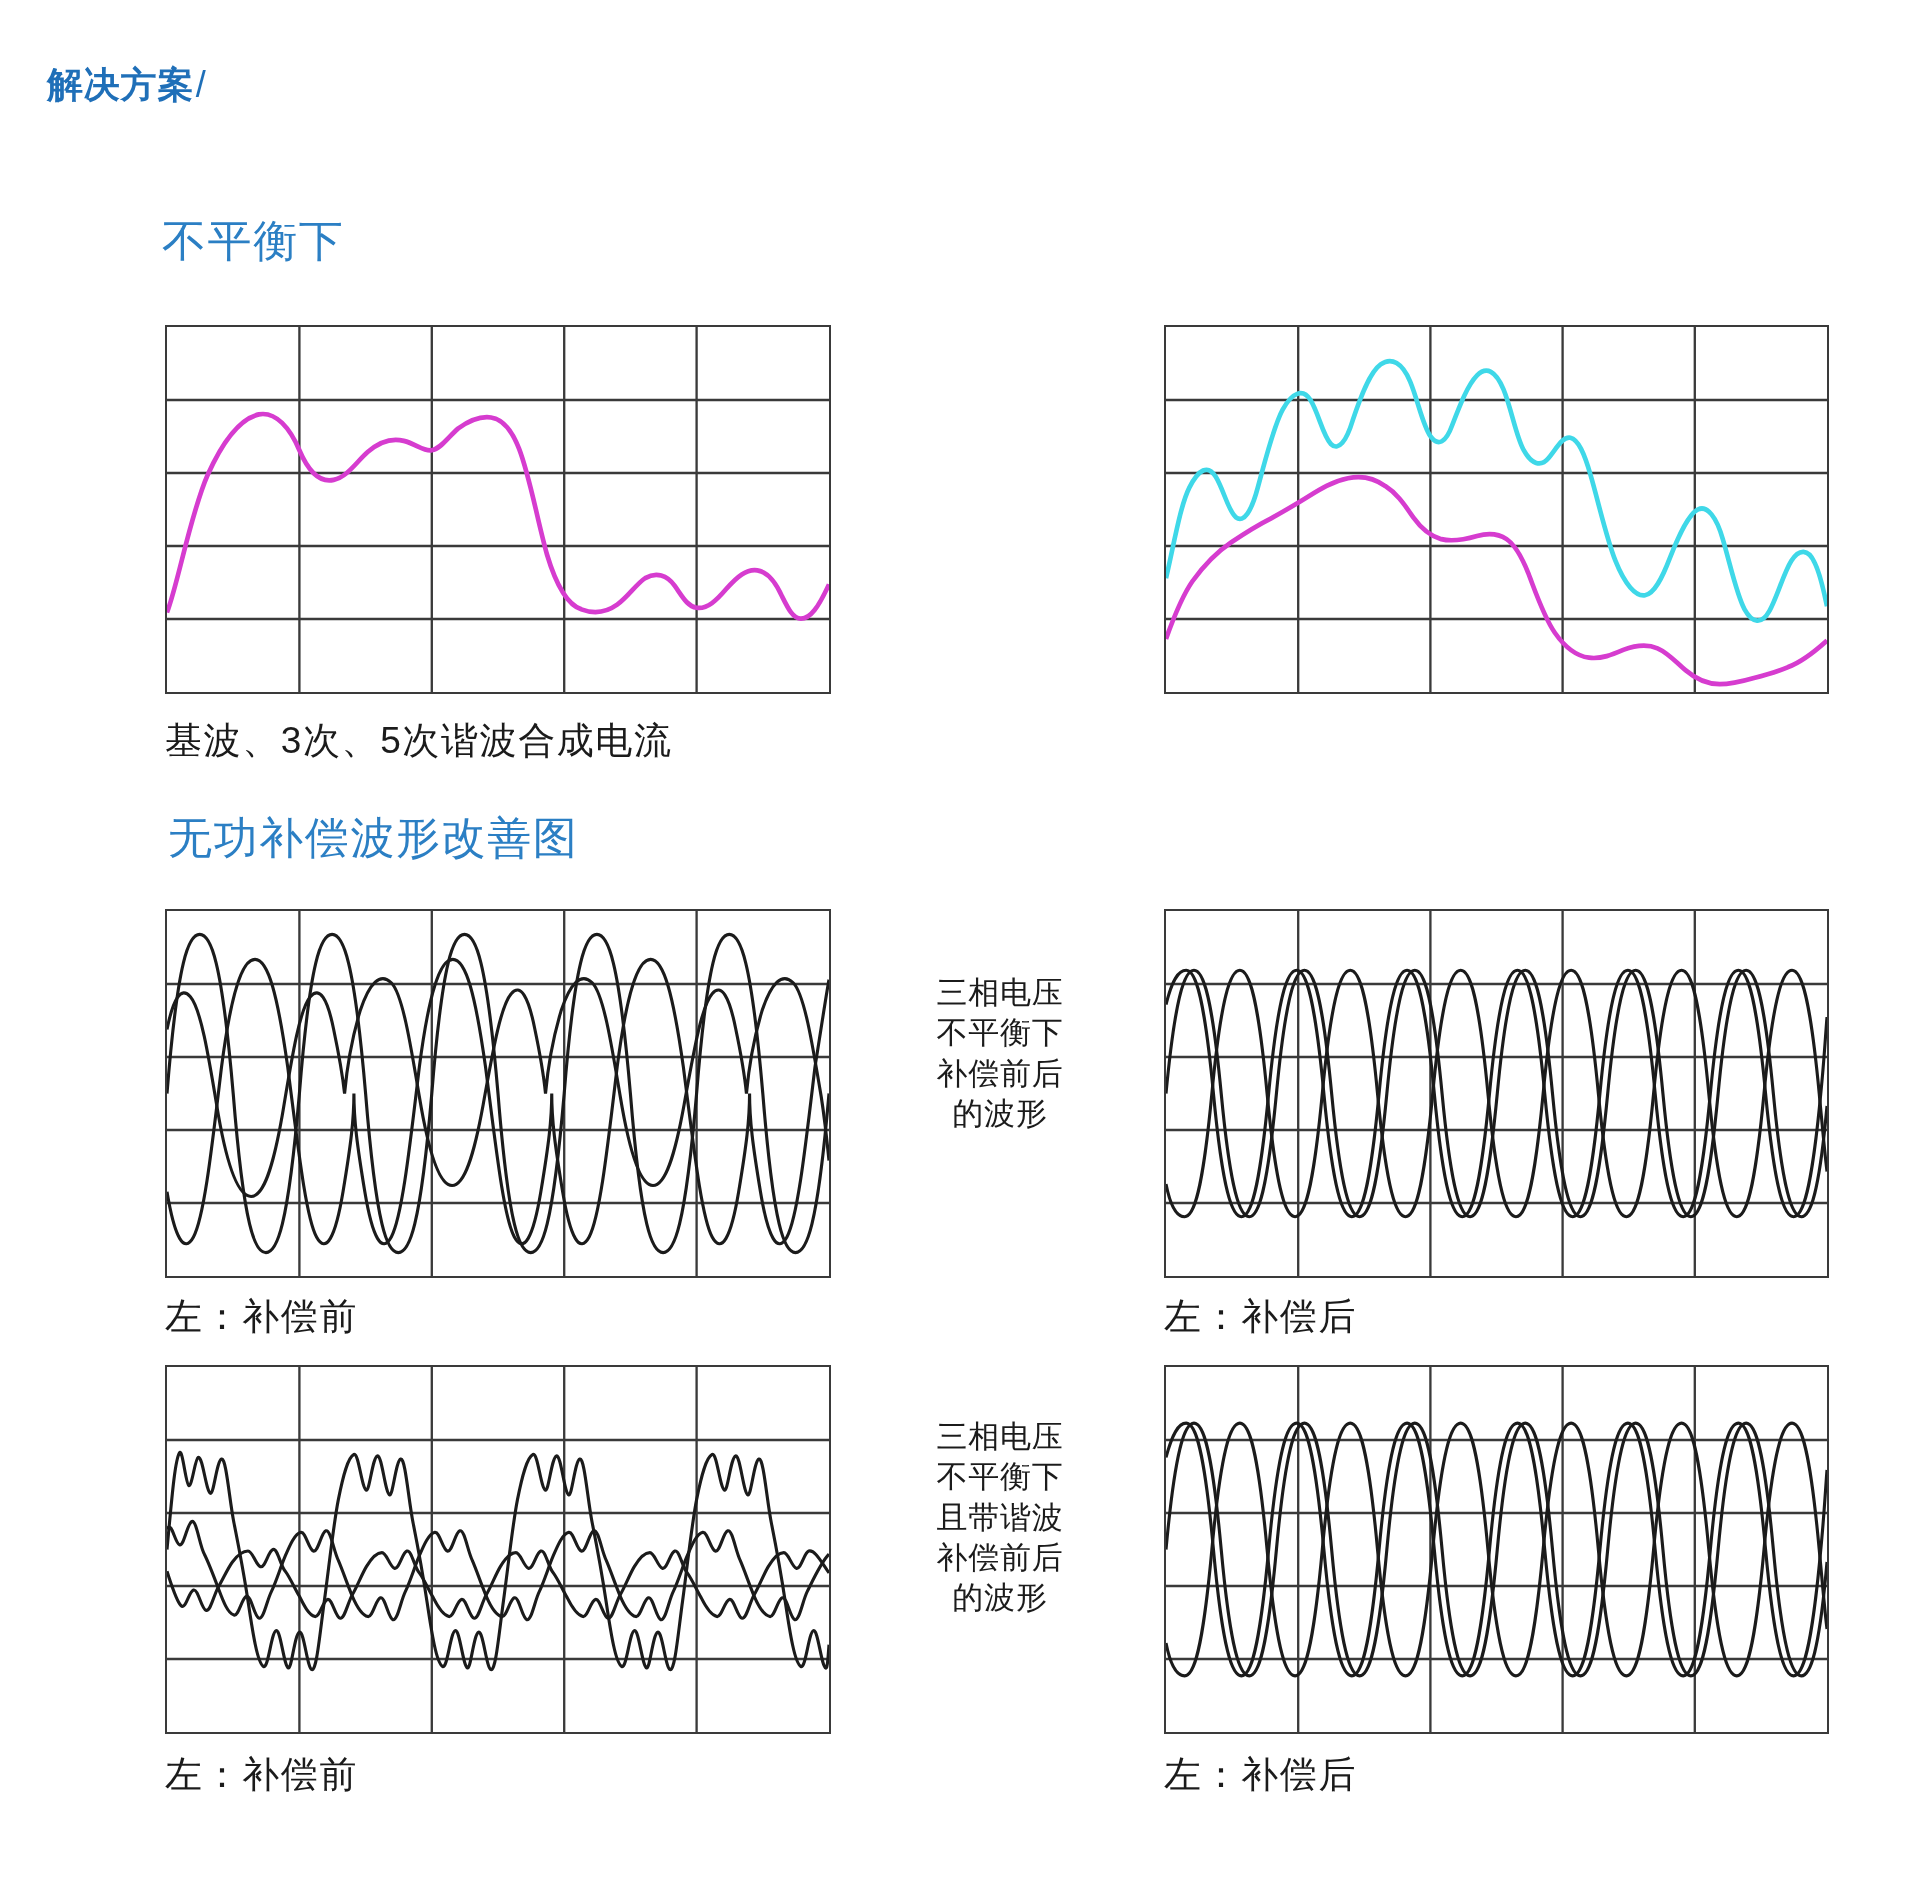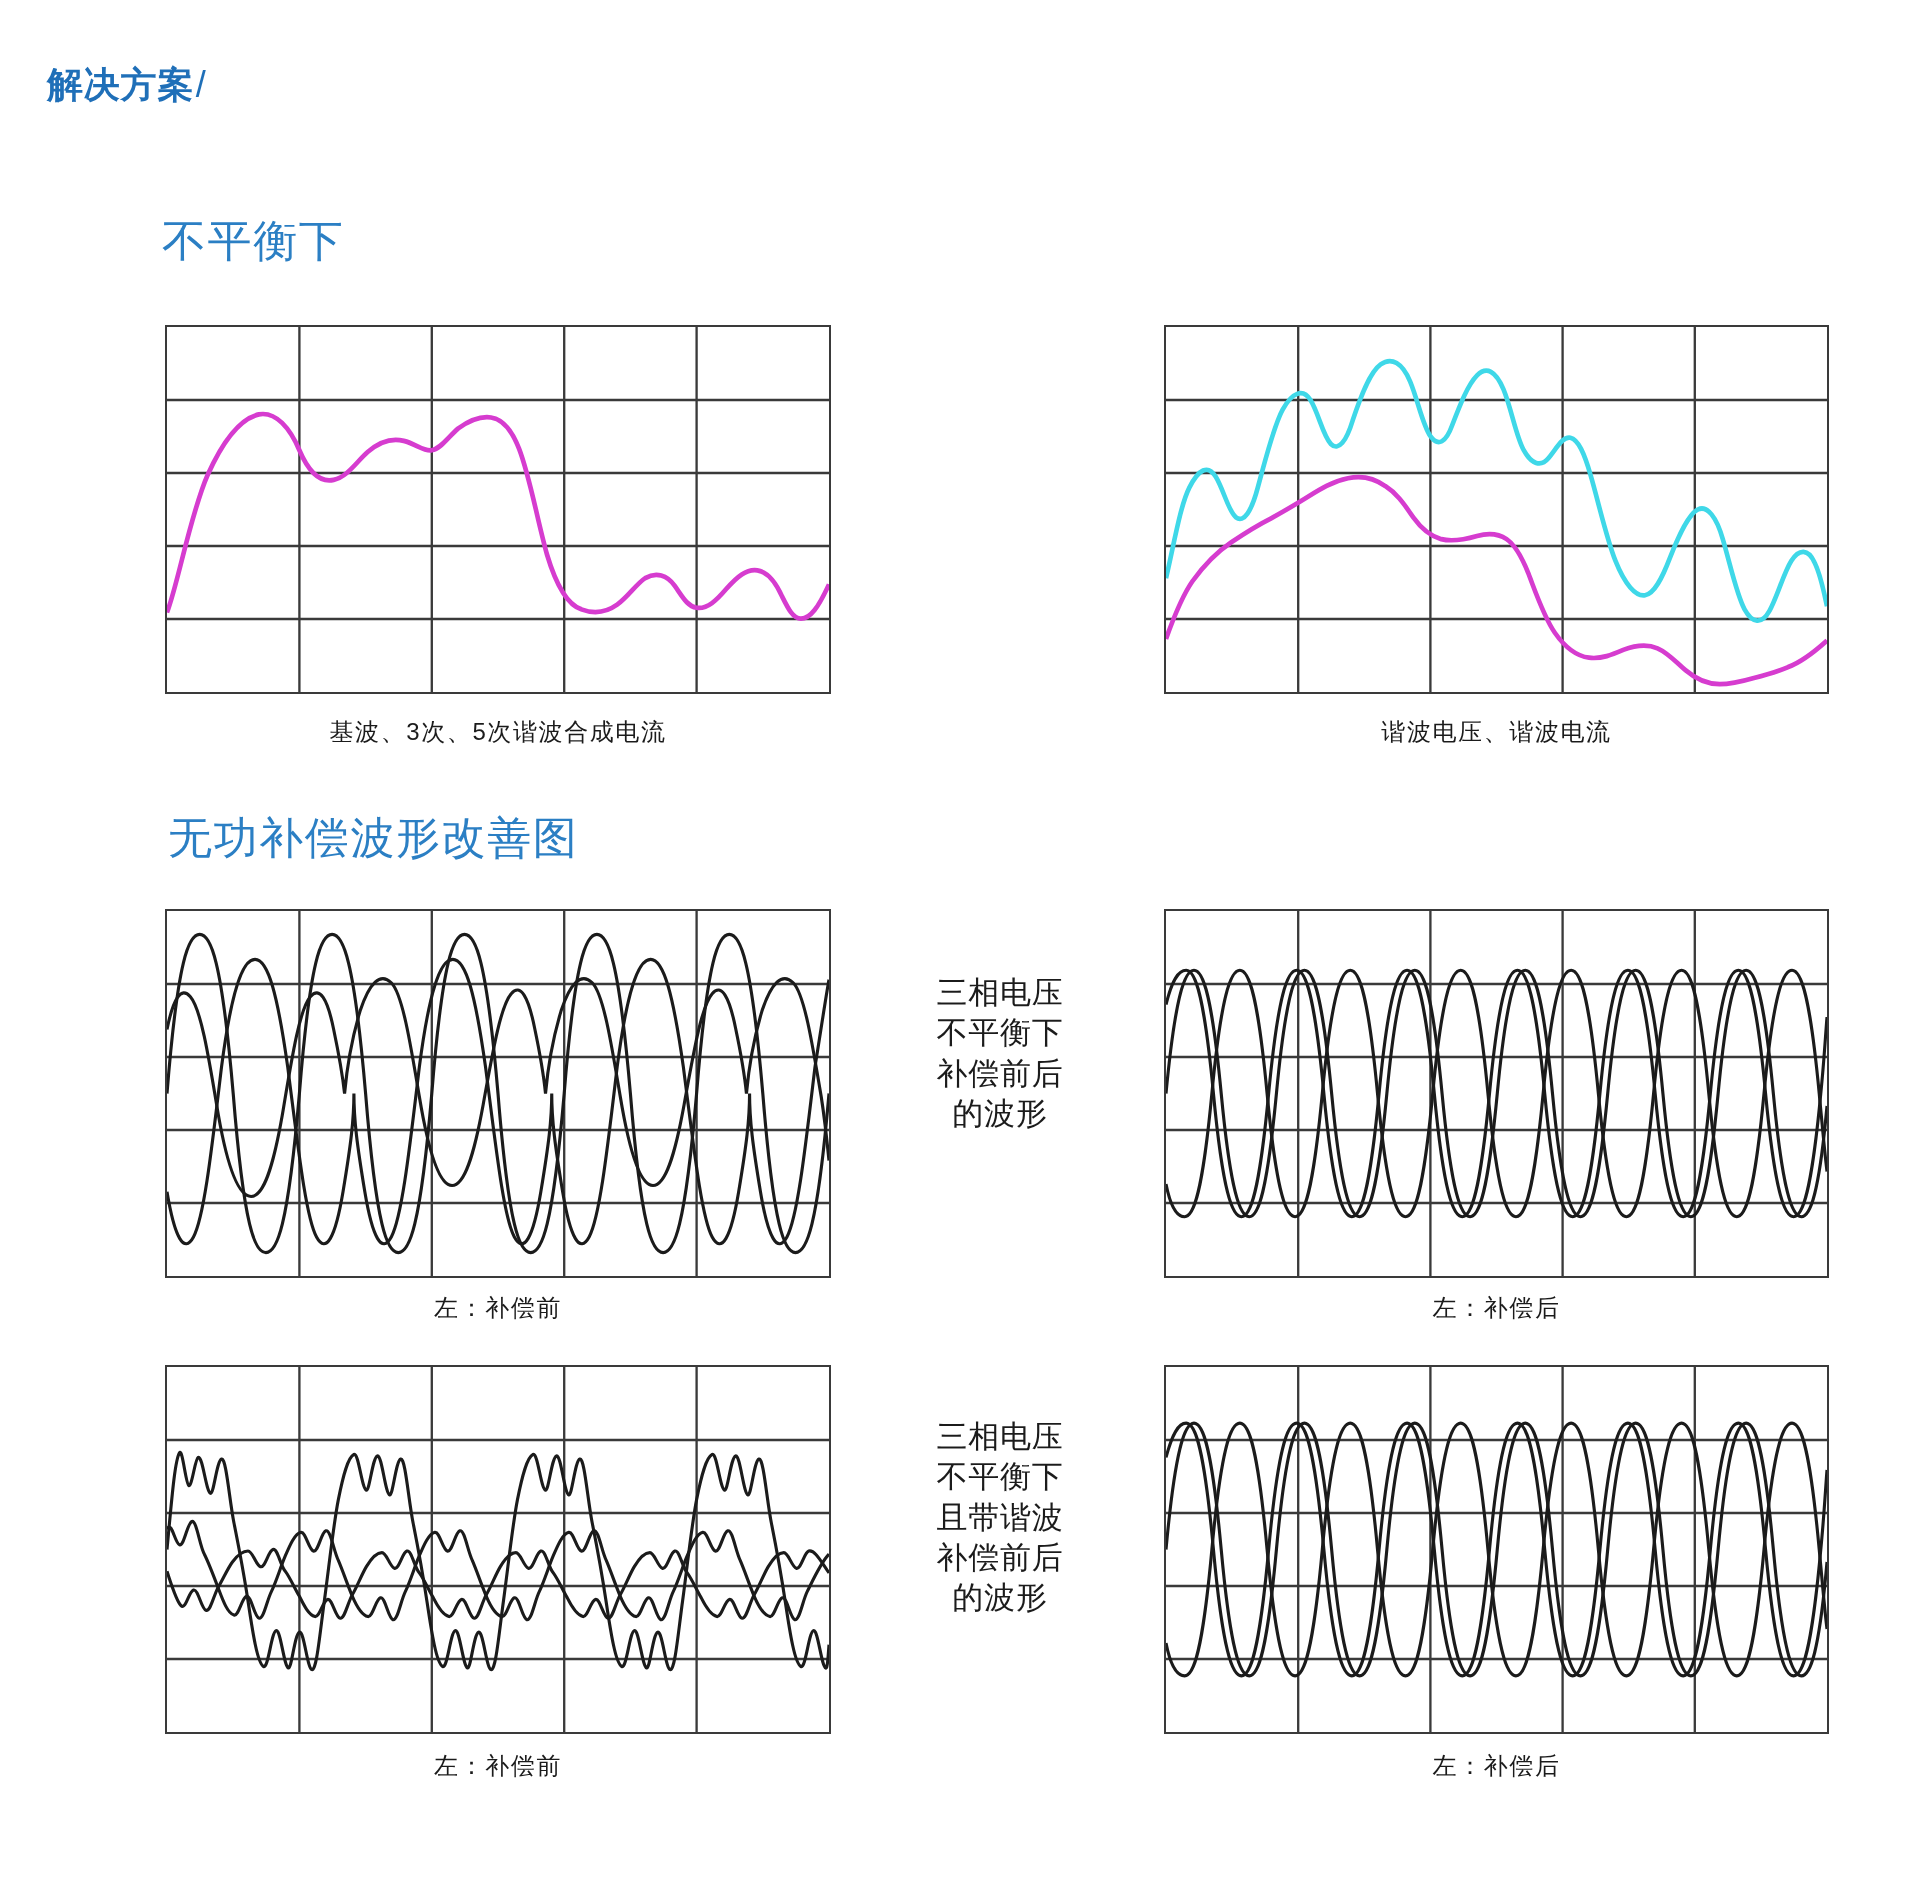--- a/index.html
+++ b/index.html
@@ -67,25 +67,24 @@
   .chart {
     position: absolute;
     background: #ffffff;
     border: 2.3px solid #3a3a3a;
     box-sizing: border-box;
   }
   .chart svg { display: block; width: 100%; height: 100%; }
 
   .caption {
     position: absolute;
-    font-size: 24px;
+    font-size: 37px;
     color: #1b1b1b;
     white-space: nowrap;
     letter-spacing: 1.6px;
-    text-align: center;
   }
 
   .sidelabel {
     position: absolute;
     font-size: 31px;
     line-height: 1.30;
     color: #1b1b1b;
     text-align: center;
     white-space: pre-line;
     letter-spacing: 0.8px;
@@ -170,21 +169,20 @@
            C842,318 846,340 850,358"></path>
       <path fill="none" stroke="#d63ccf" stroke-width="6" d="M0,400 C10,372 20,346 34,326 C50,304 66,288 84,276 C102,264 118,254 134,246
            C152,236 166,228 182,218 C198,208 214,198 234,194 C252,190 268,194 282,204
            C298,214 308,230 318,244 C328,258 340,268 354,272 C370,276 386,272 400,268
            C414,264 426,264 438,272 C450,280 458,296 466,316 C476,342 486,372 500,392
            C514,412 528,422 544,424 C560,426 574,420 588,414 C604,408 618,406 632,412
            C646,418 656,430 668,440 C682,452 696,458 712,458 C728,458 742,454 756,450
            C772,446 786,442 800,436 C816,430 830,420 850,402"></path>
     </svg>
   </div>
-  <div class="caption" id="cap-harm-right">谐波电压、谐波电流</div>
 
   <div class="section-title" id="title-reactive">无功补偿波形改善图</div>
 
   <div class="chart" id="chart-r2-left">
     <svg viewBox="0 0 850 468" preserveAspectRatio="none">
       <g stroke="#3a3a3a" stroke-width="3">
         <line x1="170" y1="0" x2="170" y2="468"></line>
         <line x1="340" y1="0" x2="340" y2="468"></line>
         <line x1="510" y1="0" x2="510" y2="468"></line>
         <line x1="680" y1="0" x2="680" y2="468"></line>

